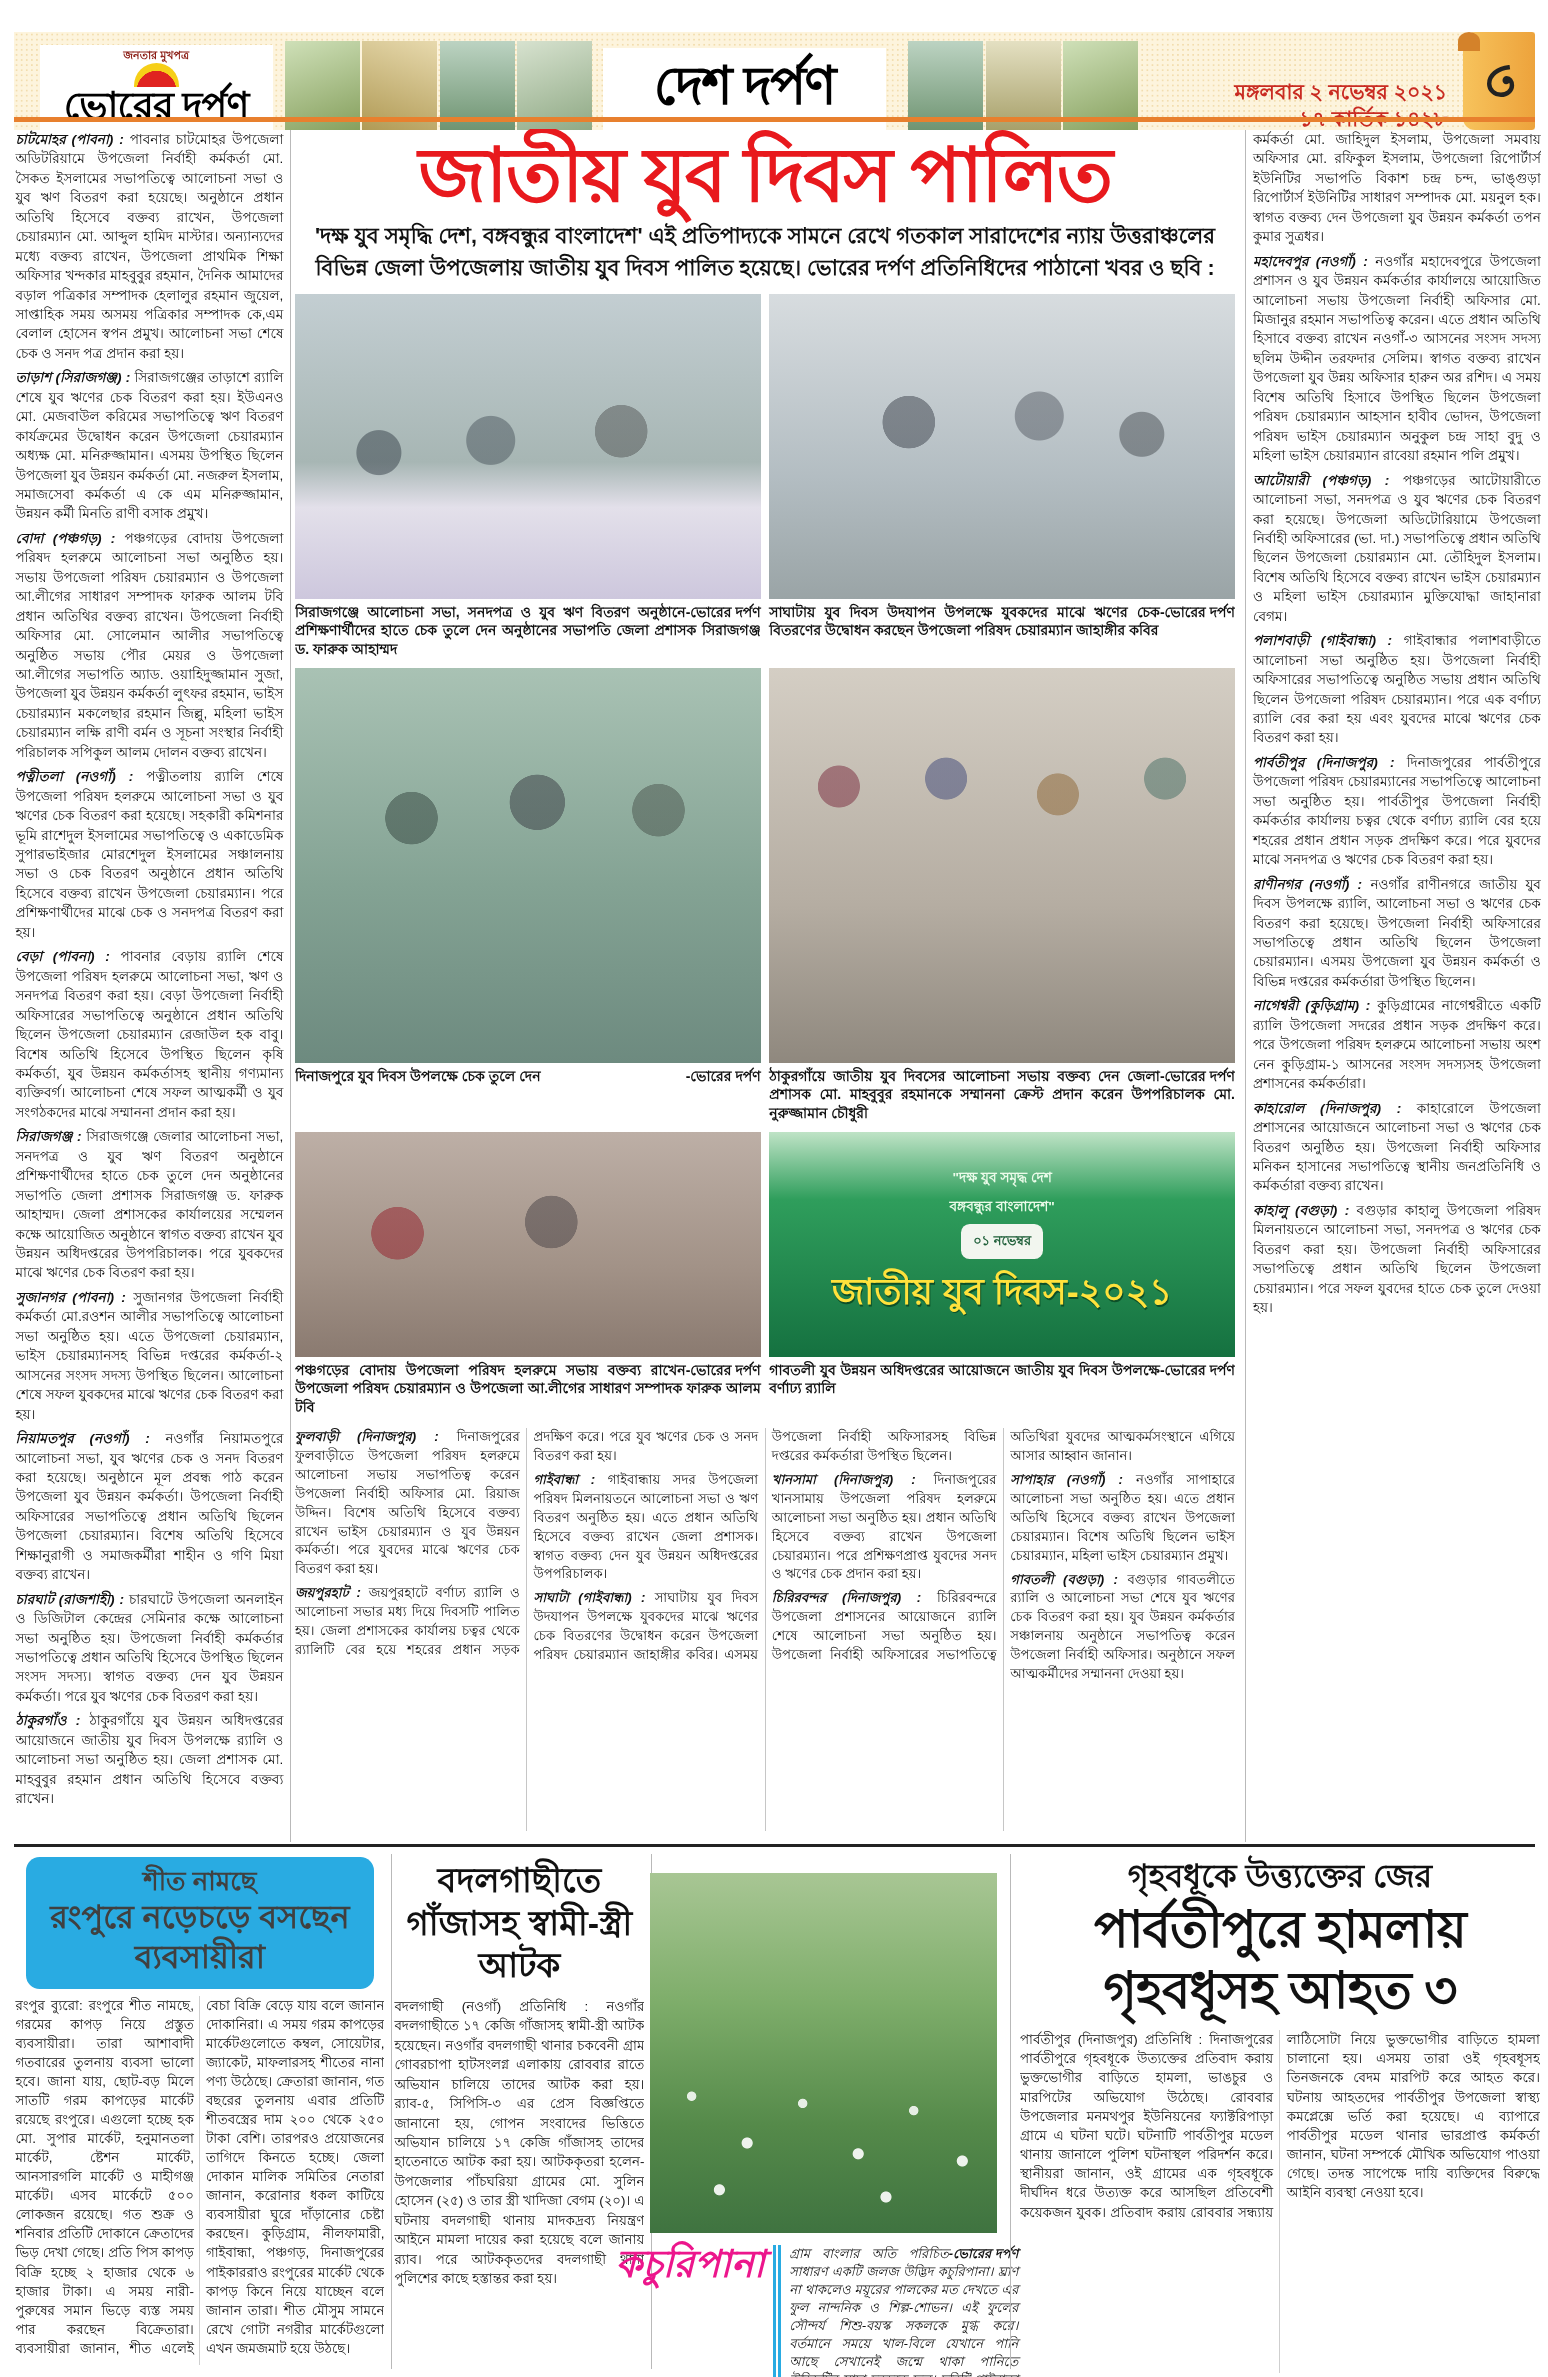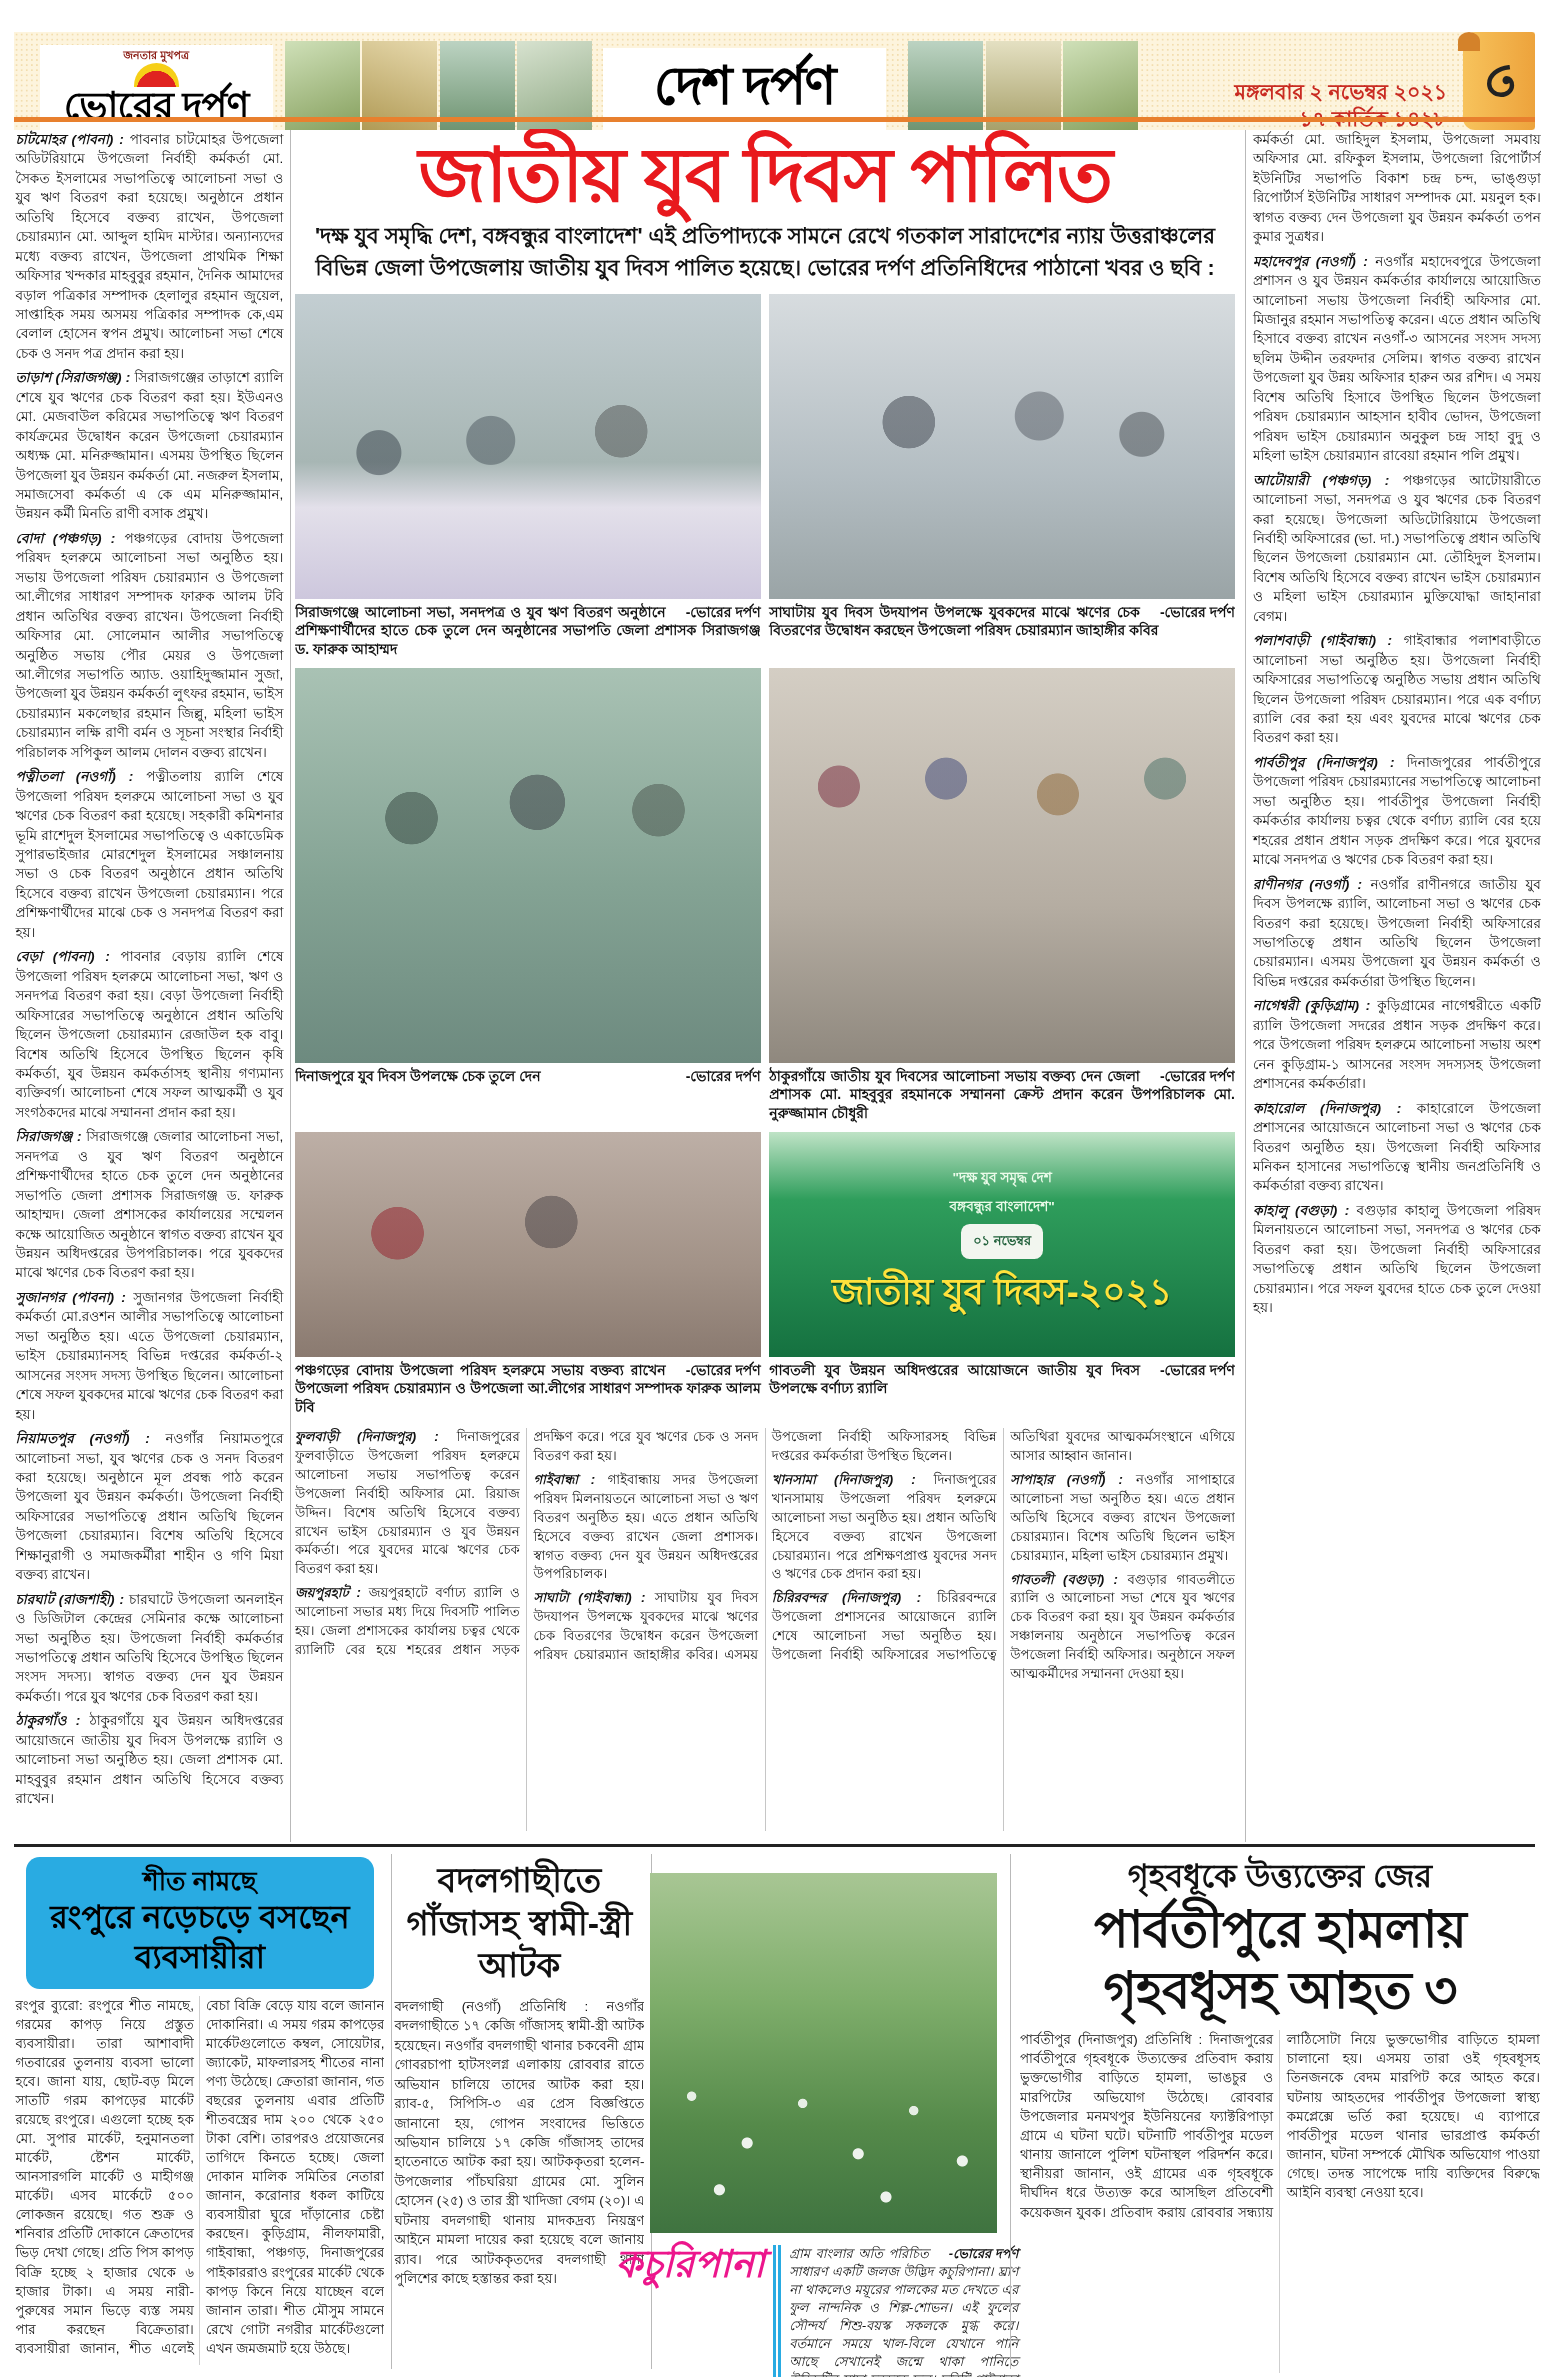--- a/index.html
+++ b/index.html
@@ -43,21 +43,21 @@
   .dl{font-weight:bold;font-style:italic;}
   
   .mid{position:absolute;left:295px;top:129px;width:940px;height:1715px;overflow:hidden;}
   .headline{margin:6.9px 0 3.4px;text-align:center;color:#e8191d;font-size:75px;font-weight:900;
             line-height:1.05;letter-spacing:-1.7px;}
   .standfirst{font-size:21.4px;font-weight:bold;text-align:center;line-height:1.5;margin:5.1px 15.4px 10.3px;}
   .prow{display:flex;gap:8.6px;margin-bottom:3.4px;}
   .pcell{flex:1;min-width:0;}
   .ph{position:relative;width:100%;overflow:hidden;}
   .cap{font-size:14px;font-weight:600;line-height:1.32;text-align:justify;margin:3.4px 0 6.9px;}
-  .credit{float:right;font-weight:600;padding-left:20px;}
+  .credit{float:right;font-weight:600;}
   .ph1{height:305px;background:
       radial-gradient(circle at 18% 52%, rgba(40,50,60,.45) 0 22px, transparent 23px),
       radial-gradient(circle at 42% 48%, rgba(50,60,70,.4) 0 24px, transparent 25px),
       radial-gradient(circle at 70% 45%, rgba(60,60,60,.4) 0 26px, transparent 26.6px),
       linear-gradient(180deg,#c3ced2 0%,#a7b6b4 55%,#e3e0ea 70%,#cdc7dd 100%);}
   .ph2{height:305px;background:
       radial-gradient(circle at 30% 42%, rgba(45,50,60,.45) 0 26px, transparent 26.6px),
       radial-gradient(circle at 58% 40%, rgba(60,65,75,.4) 0 24px, transparent 25px),
       radial-gradient(circle at 80% 46%, rgba(50,55,60,.42) 0 22px, transparent 23px),
       linear-gradient(180deg,#d7dcdf 0%,#b3bdc2 60%,#9aa4a6 100%);}
@@ -80,21 +80,21 @@
        display:flex;flex-direction:column;align-items:center;justify-content:center;gap:5.1px;}
   .bslogan{color:#eafbe9;font-size:13.7px;font-weight:bold;}
   .bdate{background:#f2f6ef;color:#20603a;font-weight:bold;font-size:13px;padding:7px 12px;border-radius:8.6px;}
   .btitle{color:#ffe23c;font-size:36px;font-weight:900;text-shadow:0.9px 1.7px 0 #0c4f28;}
   .midflow{column-count:4;column-gap:13.7px;column-rule:0.9px solid #c6c6c6;height:403px;overflow:hidden;margin-top:5.1px;}
   .midflow .story{font-size:13.2px;}
   
   .brule{position:absolute;left:13.7px;top:1844px;width:1521px;height:2.6px;background:#222;}
   .bottom{position:absolute;left:15.4px;top:1854px;width:1517px;height:515px;}
   .sec1{position:absolute;left:0;top:0;width:369px;height:515px;border-right:0.9px solid #b9b9b9;padding-right:6.9px;}
-  .cyanbox{background:#29abe2;border-radius:13.7px;margin:3.4px 10.3px 6.9px;padding:8.6px 6.9px 12px;text-align:center;color:#000000;}
+  .cyanbox{background:#29abe2;border-radius:13.7px;margin:3.4px 10.3px 6.9px;padding:8.6px 6.9px 12px;text-align:center;color:#404040;}
   .kick1{font-size:26px;font-weight:bold;line-height:1.2;}
   .head1{font-size:32px;font-weight:900;line-height:1.25;}
   .body2col{column-count:2;column-gap:12px;column-rule:0.9px solid #cfcfcf;
             font-size:13.4px;line-height:1.42;text-align:justify;height:369px;overflow:hidden;}
   .sec2{position:absolute;left:379px;top:0;width:250px;height:515px;border-right:0.9px solid #b9b9b9;padding-right:6.9px;}
   .head2{font-size:34px;font-weight:900;text-align:center;line-height:1.25;margin:5.1px 3.4px 10.3px;}
   .body1col{font-size:13.4px;line-height:1.45;text-align:justify;height:343px;overflow:hidden;}
   .kphoto{position:absolute;left:635px;top:19px;width:347px;height:360px;
       background:
       radial-gradient(circle at 12% 62%, rgba(255,255,255,.85) 0 4.3px, transparent 5.1px),

